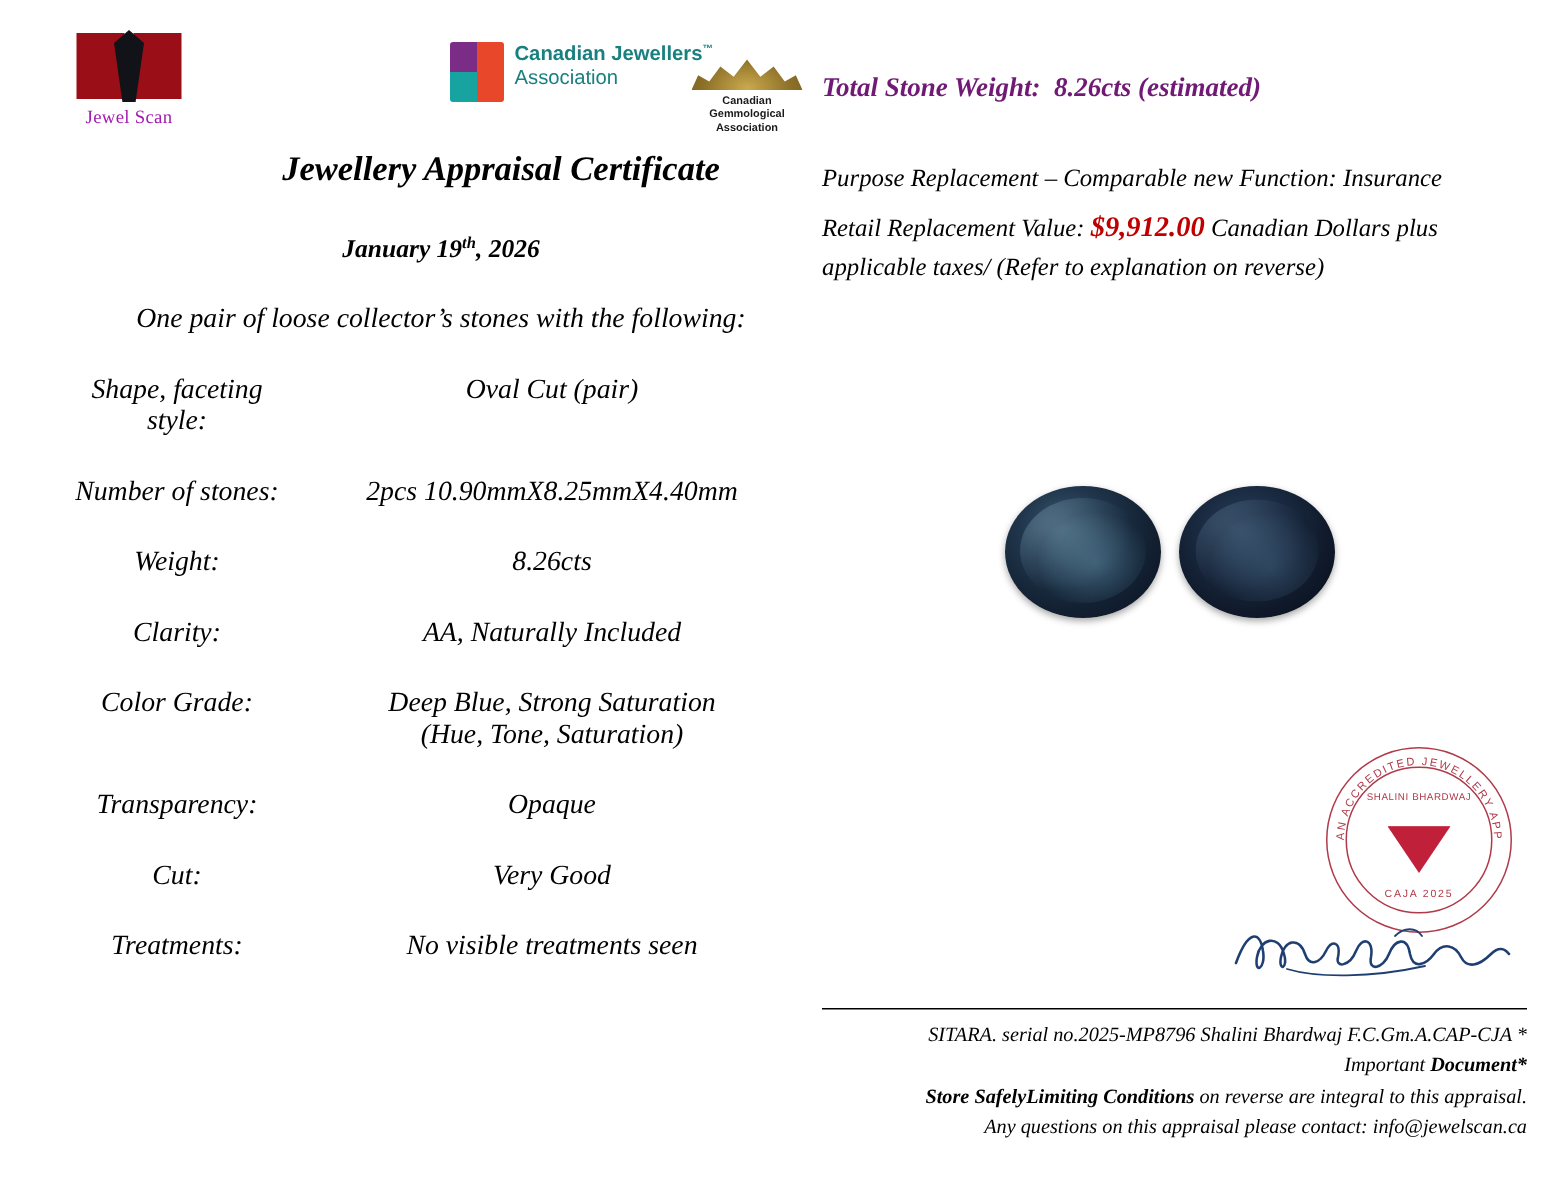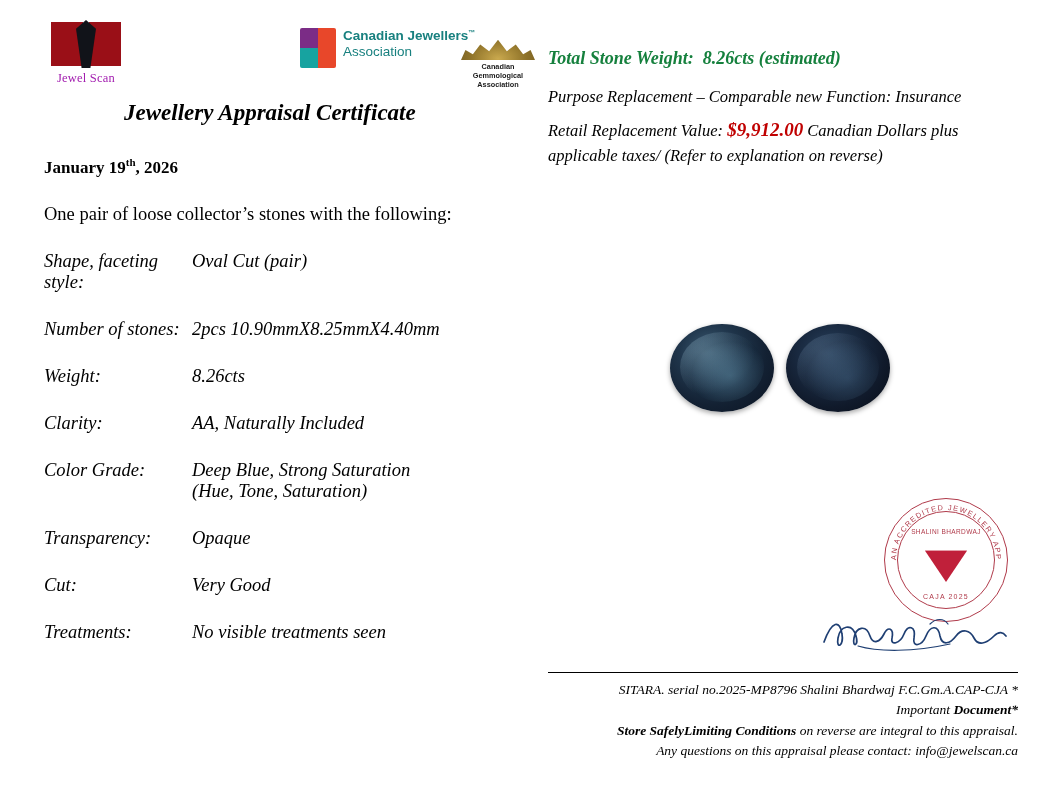--- a/index.html
+++ b/index.html
@@ -115,30 +115,32 @@
     line-height: 1.25;
     color: #1a1a1a;
   }
 
   
   #left-col {
     position: absolute;
     left: 44px;
     top: 100px;
     width: 500px;
+    text-align: center;
   }
   #doc-title {
     font-size: 23px;
     font-weight: bold;
     font-style: italic;
     margin-left: 80px;
     margin-bottom: 30px;
   }
   .l-line {
     font-size: 18.5px;
+    font-style: italic;
     margin-bottom: 26px;
     white-space: pre;
   }
   #issue-date {
     font-weight: bold;
     font-size: 17px;
   }
   #issue-date sup { font-size: 11px; }
   #stone-heading {
     font-weight: bold;
@@ -159,22 +161,22 @@
   #right-col {
     position: absolute;
     left: 548px;
     top: 48px;
     width: 470px;
   }
   #total-weight {
     font-size: 18px;
     font-style: italic;
     font-weight: bold;
-    color: #15803d;
-    margin-bottom: 18px;
+    color: #701a75;
+    margin-bottom: 40px;
   }
   #purpose-line {
     font-size: 16.5px;
     font-style: italic;
     margin-bottom: 9px;
   }
   #value-line {
     font-size: 16.5px;
     font-style: italic;
     line-height: 1.45;

